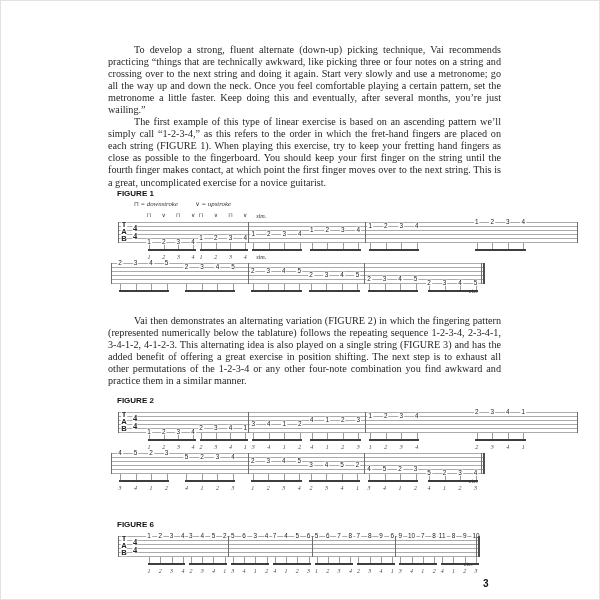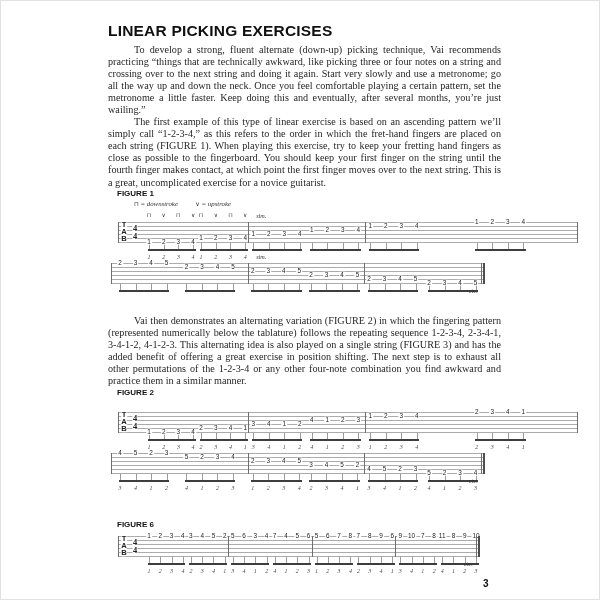--- a/index.html
+++ b/index.html
@@ -41,21 +41,20 @@
            font-family:"Liberation Serif",serif;font-weight:bold;font-size:8.5px;
            line-height:1;color:#222;background:#fff;padding:0 .5px;}
   .pageno{position:absolute;left:482px;top:577px;font-family:"Liberation Sans",sans-serif;
           font-weight:bold;font-size:10px;color:#111;}
 </style>
 </head>
 <body>
 
 <div class="page">
 
-  <h1 class="title">LINEAR PICKING EXERCISES</h1>
 
   <div class="text-block" id="tb1">
       <p>To develop a strong, fluent alternate (down-up) picking technique, Vai recommends practicing “things that are technically awkward, like picking three or four notes on a string and crossing over to the next string and doing it again. Start very slowly and use a metronome; go all the way up and down the neck. Once you feel comfortable playing a certain pattern, set the metronome a little faster. Keep doing this and eventually, after several months, you’re just wailing.”</p>
       <p>The first example of this type of linear exercise is based on an ascending pattern we’ll simply call “1-2-3-4,” as this refers to the order in which the fret-hand fingers are placed on each string (FIGURE 1). When playing this exercise, try to keep your fretting hand fingers as close as possible to the fingerboard. You should keep your first finger on the string until the fourth finger makes contact, at which point the first finger moves over to the next string. This is a great, uncomplicated exercise for a novice guitarist.</p>
     </div>
   <div class="text-block" id="tb2">
       <p>Vai then demonstrates an alternating variation (FIGURE 2) in which the fingering pattern (represented numerically below the tablature) follows the repeating sequence 1-2-3-4, 2-3-4-1, 3-4-1-2, 4-1-2-3. This alternating idea is also played on a single string (FIGURE 3) and has the added benefit of offering a great exercise in position shifting. The next step is to exhaust all other permutations of the 1-2-3-4 or any other four-note combination you find awkward and practice them in a similar manner.</p>
     </div>
 
   <div class="fig-label" style="top:189px">FIGURE 1</div>
@@ -217,21 +216,21 @@
       <div class="beam" style="left: 316.537px; top: 26.5px; width: 50.5px;"></div>
       <div class="note" style="left: 318.037px; top: 19.5px;">2</div>
       <div class="note" style="left: 333.537px; top: 19.5px;">3</div>
       <div class="note" style="left: 349.037px; top: 19.5px;">4</div>
       <div class="note" style="left: 364.537px; top: 19.5px;">5</div>
       <div class="vbar" style="left: 369.5px; top: 0px; height: 20.5px;"></div>
       <div class="vbar thick" style="left: 371.5px; top: 0px; height: 20.5px;"></div>
       <div class="etclbl" style="left: 358px; top: 25px;">etc.</div>
     </div>
 
-  <div class="fig-label" style="top:388px">FIGURE 2</div>
+  <div class="fig-label" style="top:396px">FIGURE 2</div>
   <div class="system" style="left: 117px; top: 411px; width: 460px;">
       <div class="sline" style="left: 0px; top: 0px; width: 460px;"></div>
       <div class="sline" style="left: 0px; top: 3.9px; width: 460px;"></div>
       <div class="sline" style="left: 0px; top: 7.8px; width: 460px;"></div>
       <div class="sline" style="left: 0px; top: 11.7px; width: 460px;"></div>
       <div class="sline" style="left: 0px; top: 15.6px; width: 460px;"></div>
       <div class="sline" style="left: 0px; top: 19.5px; width: 460px;"></div>
       <div class="vbar" style="left: 0px; top: 0px; height: 20.5px;"></div>
       <div class="clefletter" style="left: 6px; top: 2.5px;">T</div>
       <div class="clefletter" style="left: 6px; top: 9.7px;">A</div>

